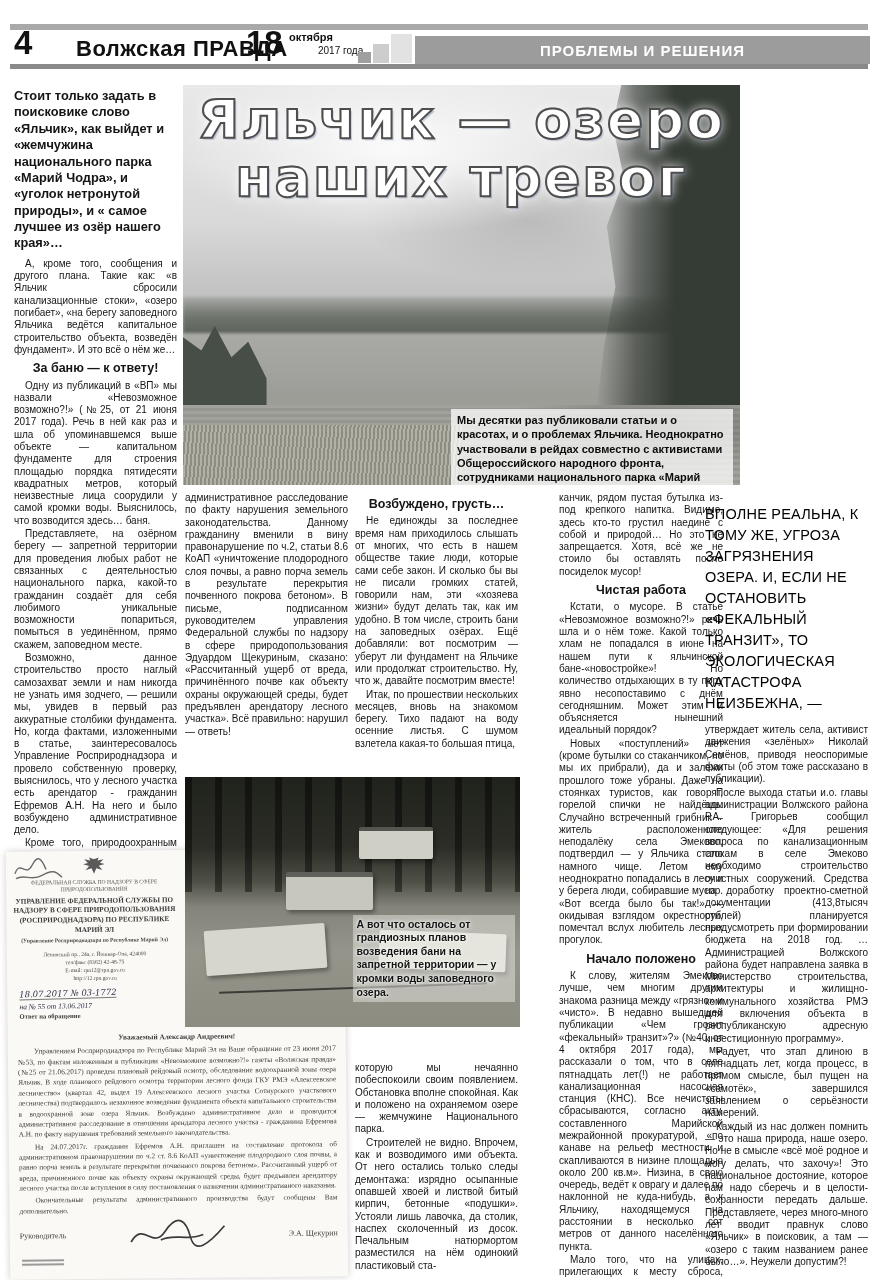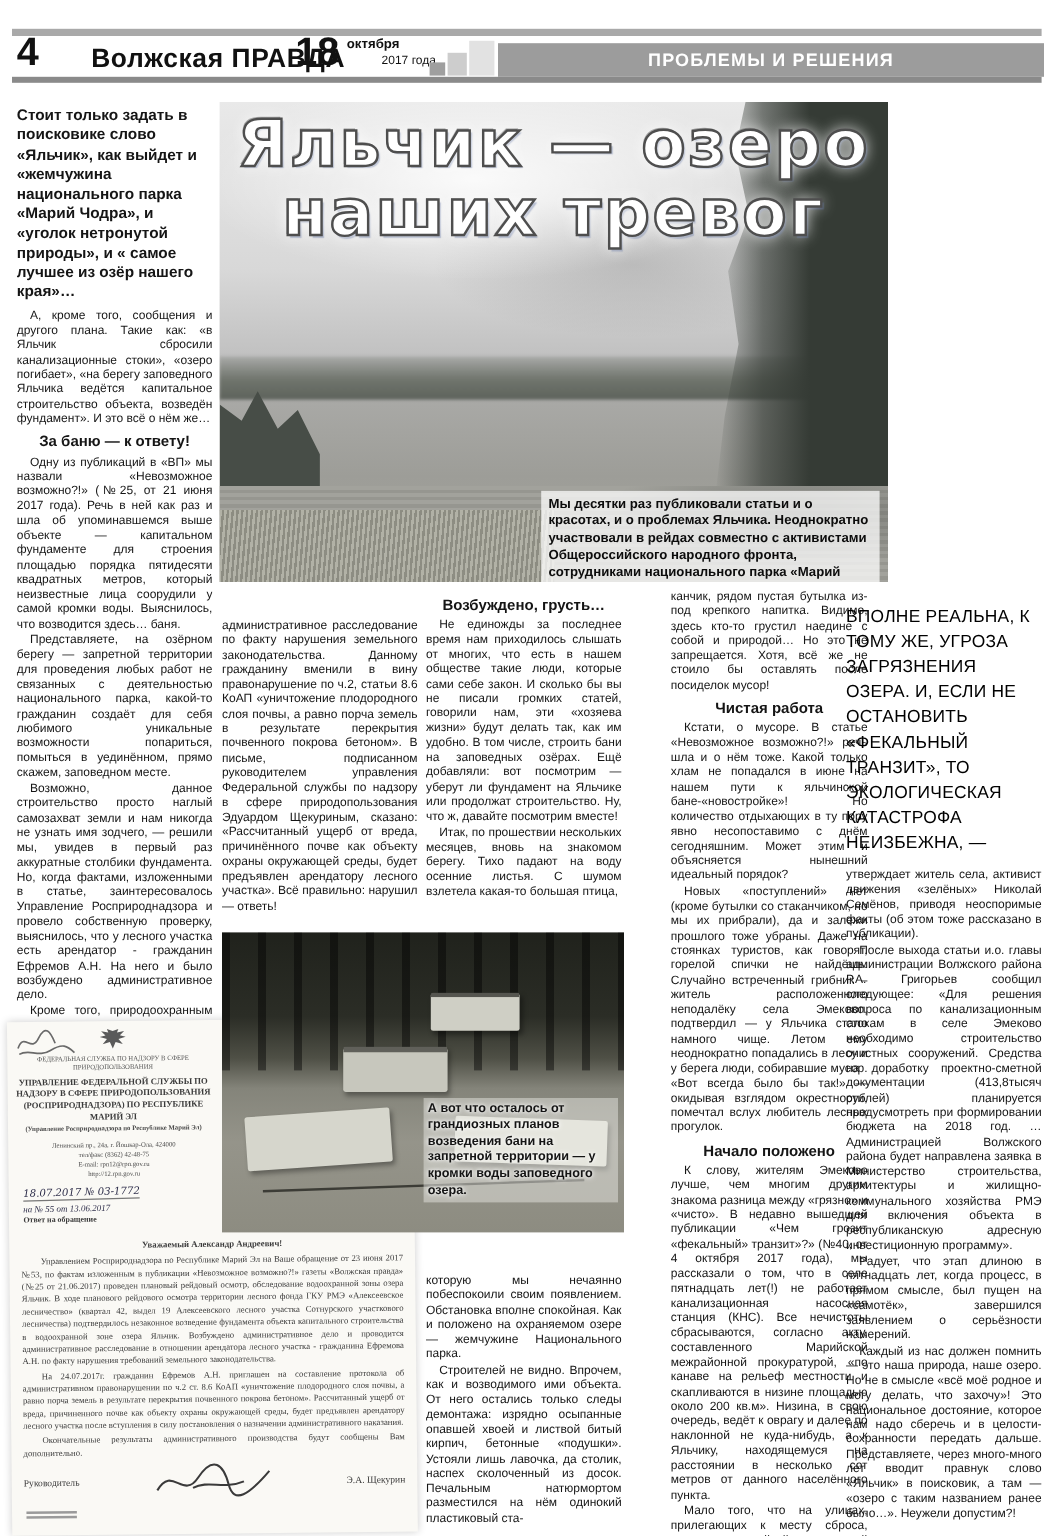--- a/index.html
+++ b/index.html
@@ -124,21 +124,21 @@
   <div class="col" style="left:14px;top:88px;width:163px;height:772px;">
     <p class="lead">Стоит только задать в поисковике слово «Яльчик», как выйдет и «жемчужина национального парка «Марий Чодра», и «уголок нетронутой природы», и « самое лучшее из озёр нашего края»…</p>
     <p>А, кроме того, сообщения и другого плана. Такие как: «в Яльчик сбросили канализационные стоки», «озеро погибает», «на берегу заповедного Яльчика ведётся капитальное строительство объекта, возведён фундамент». И это всё о нём же…</p>
     <p class="subhead">За баню — к ответу!</p>
     <p>Одну из публикаций в «ВП» мы назвали «Невозможное возможно?!» (№25, от 21 июня 2017 года). Речь в ней как раз и шла об упоминавшемся выше объекте — капитальном фундаменте для строения площадью порядка пятидесяти квадратных метров, который неизвестные лица соорудили у самой кромки воды. Выяснилось, что возводится здесь… баня.</p>
     <p>Представляете, на озёрном берегу — запретной территории для проведения любых работ не связанных с деятельностью национального парка, какой-то гражданин создаёт для себя любимого уникальные возможности попариться, помыться в уединённом, прямо скажем, заповедном месте.</p>
     <p>Возможно, данное строительство просто наглый самозахват земли и нам никогда не узнать имя зодчего, — решили мы, увидев в первый раз аккуратные столбики фундамента. Но, когда фактами, изложенными в статье, заинтересовалось Управление Росприроднадзора и провело собственную проверку, выяснилось, что у лесного участка есть арендатор - гражданин Ефремов А.Н. На него и было возбуждено административное дело.</p>
     <p>Кроме того, природоохранным ведомством проведено</p>
   </div>
 
-  <div class="col" style="left:185px;top:516px;width:163px;height:282px;">
+  <div class="col" style="left:185px;top:492px;width:163px;height:282px;">
     <p class="cont">административное расследование по факту нарушения земельного законодательства. Данному гражданину вменили в вину правонарушение по ч.2, статьи 8.6 КоАП «уничтожение плодородного слоя почвы, а равно порча земель в результате перекрытия почвенного покрова бетоном». В письме, подписанном руководителем управления Федеральной службы по надзору в сфере природопользования Эдуардом Щекуриным, сказано: «Рассчитанный ущерб от вреда, причинённого почве как объекту охраны окружающей среды, будет предъявлен арендатору лесного участка». Всё правильно: нарушил — ответь!</p>
   </div>
 
   <div class="col" style="left:355px;top:492px;width:163px;height:282px;">
     <p class="subhead">Возбуждено, грусть…</p>
     <p>Не единожды за последнее время нам приходилось слышать от многих, что есть в нашем обществе такие люди, которые сами себе закон. И сколько бы вы не писали громких статей, говорили нам, эти «хозяева жизни» будут делать так, как им удобно. В том числе, строить бани на заповедных озёрах. Ещё добавляли: вот посмотрим — уберут ли фундамент на Яльчике или продолжат строительство. Ну, что ж, давайте посмотрим вместе!</p>
     <p>Итак, по прошествии нескольких месяцев, вновь на знакомом берегу. Тихо падают на воду осенние листья. С шумом взлетела какая-то большая птица,</p>
   </div>
 
   <div class="col" style="left:355px;top:1062px;width:163px;height:212px;">

